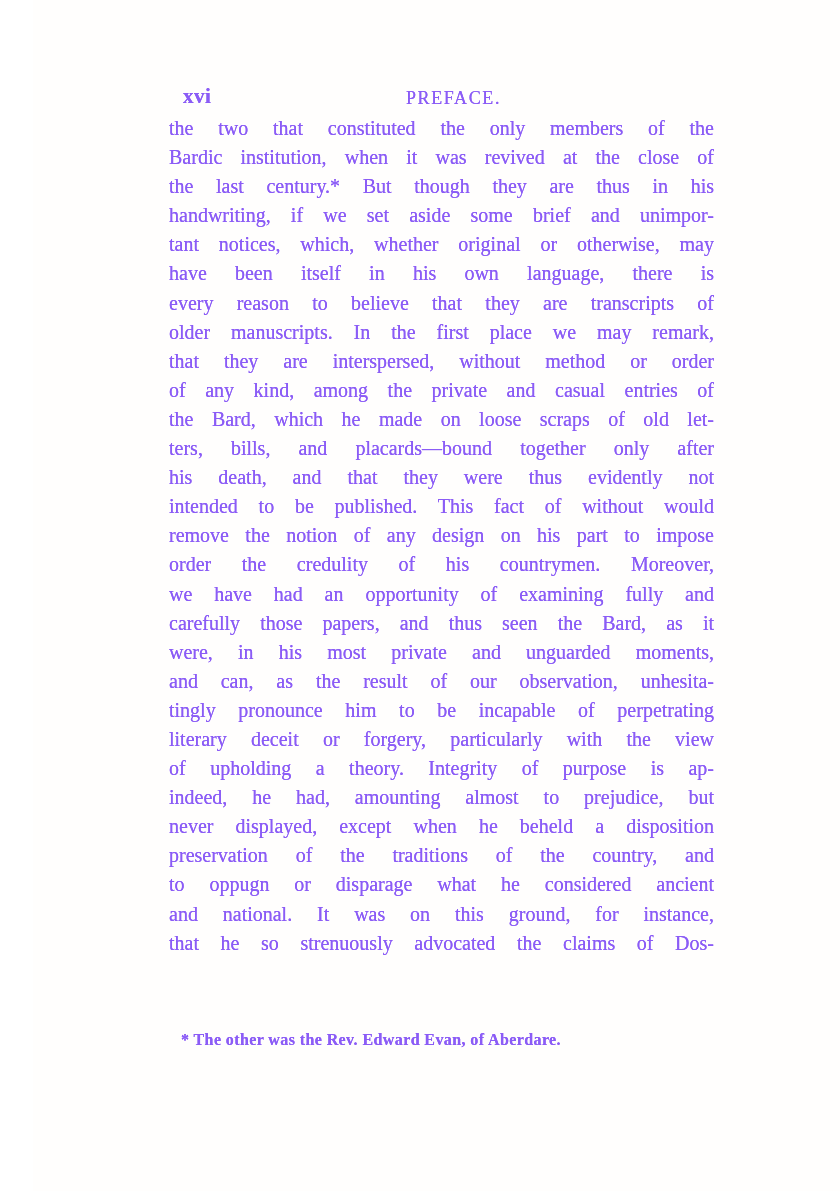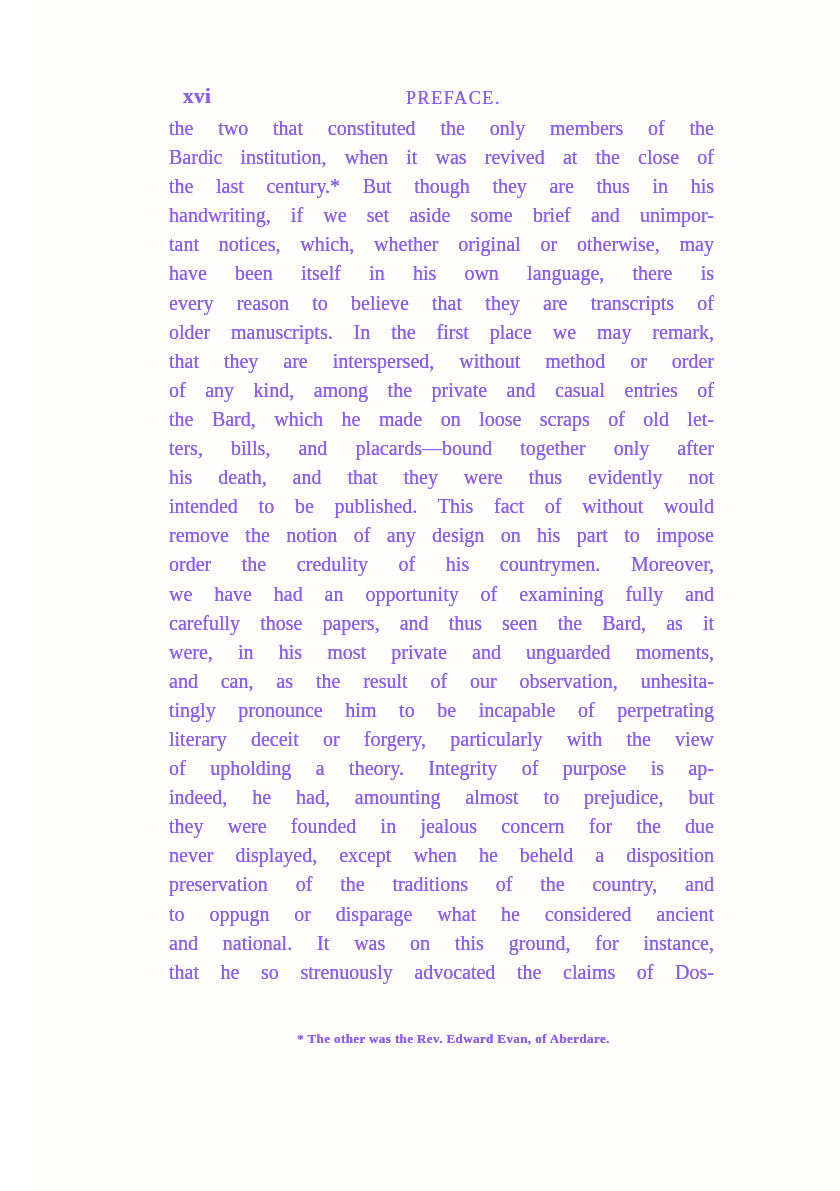--- a/index.html
+++ b/index.html
@@ -56,22 +56,22 @@
   .body-text .line {
     text-align: justify;
     text-align-last: justify;
     white-space: normal;
   }
   .footnote {
     position: absolute;
     top: 1031px;
     left: 148px;
     width: 545px;
-    text-align: center;
-    font-size: 13px;
+    text-align: left;
+    font-size: 16px;
     font-weight: 700;
     letter-spacing: 0.4px;
     text-shadow: 0 0 0.3px currentColor;
   }
 </style>
 </head>
 <body>
 
 <div class="page">
 
@@ -98,21 +98,20 @@
       <div class="line">remove the notion of any design on his part to impose</div>
       <div class="line">order the credulity of his countrymen. Moreover,</div>
       <div class="line">we have had an opportunity of examining fully and</div>
       <div class="line">carefully those papers, and thus seen the Bard, as it</div>
       <div class="line">were, in his most private and unguarded moments,</div>
       <div class="line">and can, as the result of our observation, unhesita-</div>
       <div class="line">tingly pronounce him to be incapable of perpetrating</div>
       <div class="line">literary deceit or forgery, particularly with the view</div>
       <div class="line">of upholding a theory. Integrity of purpose is ap-</div>
       <div class="line">indeed, he had, amounting almost to prejudice, but</div>
-      <div class="line">they were founded in jealous concern for the due</div>
       <div class="line">never displayed, except when he beheld a disposition</div>
       <div class="line">preservation of the traditions of the country, and</div>
       <div class="line">to oppugn or disparage what he considered ancient</div>
       <div class="line">and national. It was on this ground, for instance,</div>
       <div class="line">that he so strenuously advocated the claims of Dos-</div>
     </div>
 
   <div class="footnote">* The other was the Rev. Edward Evan, of Aberdare.</div>
 
 </div>

